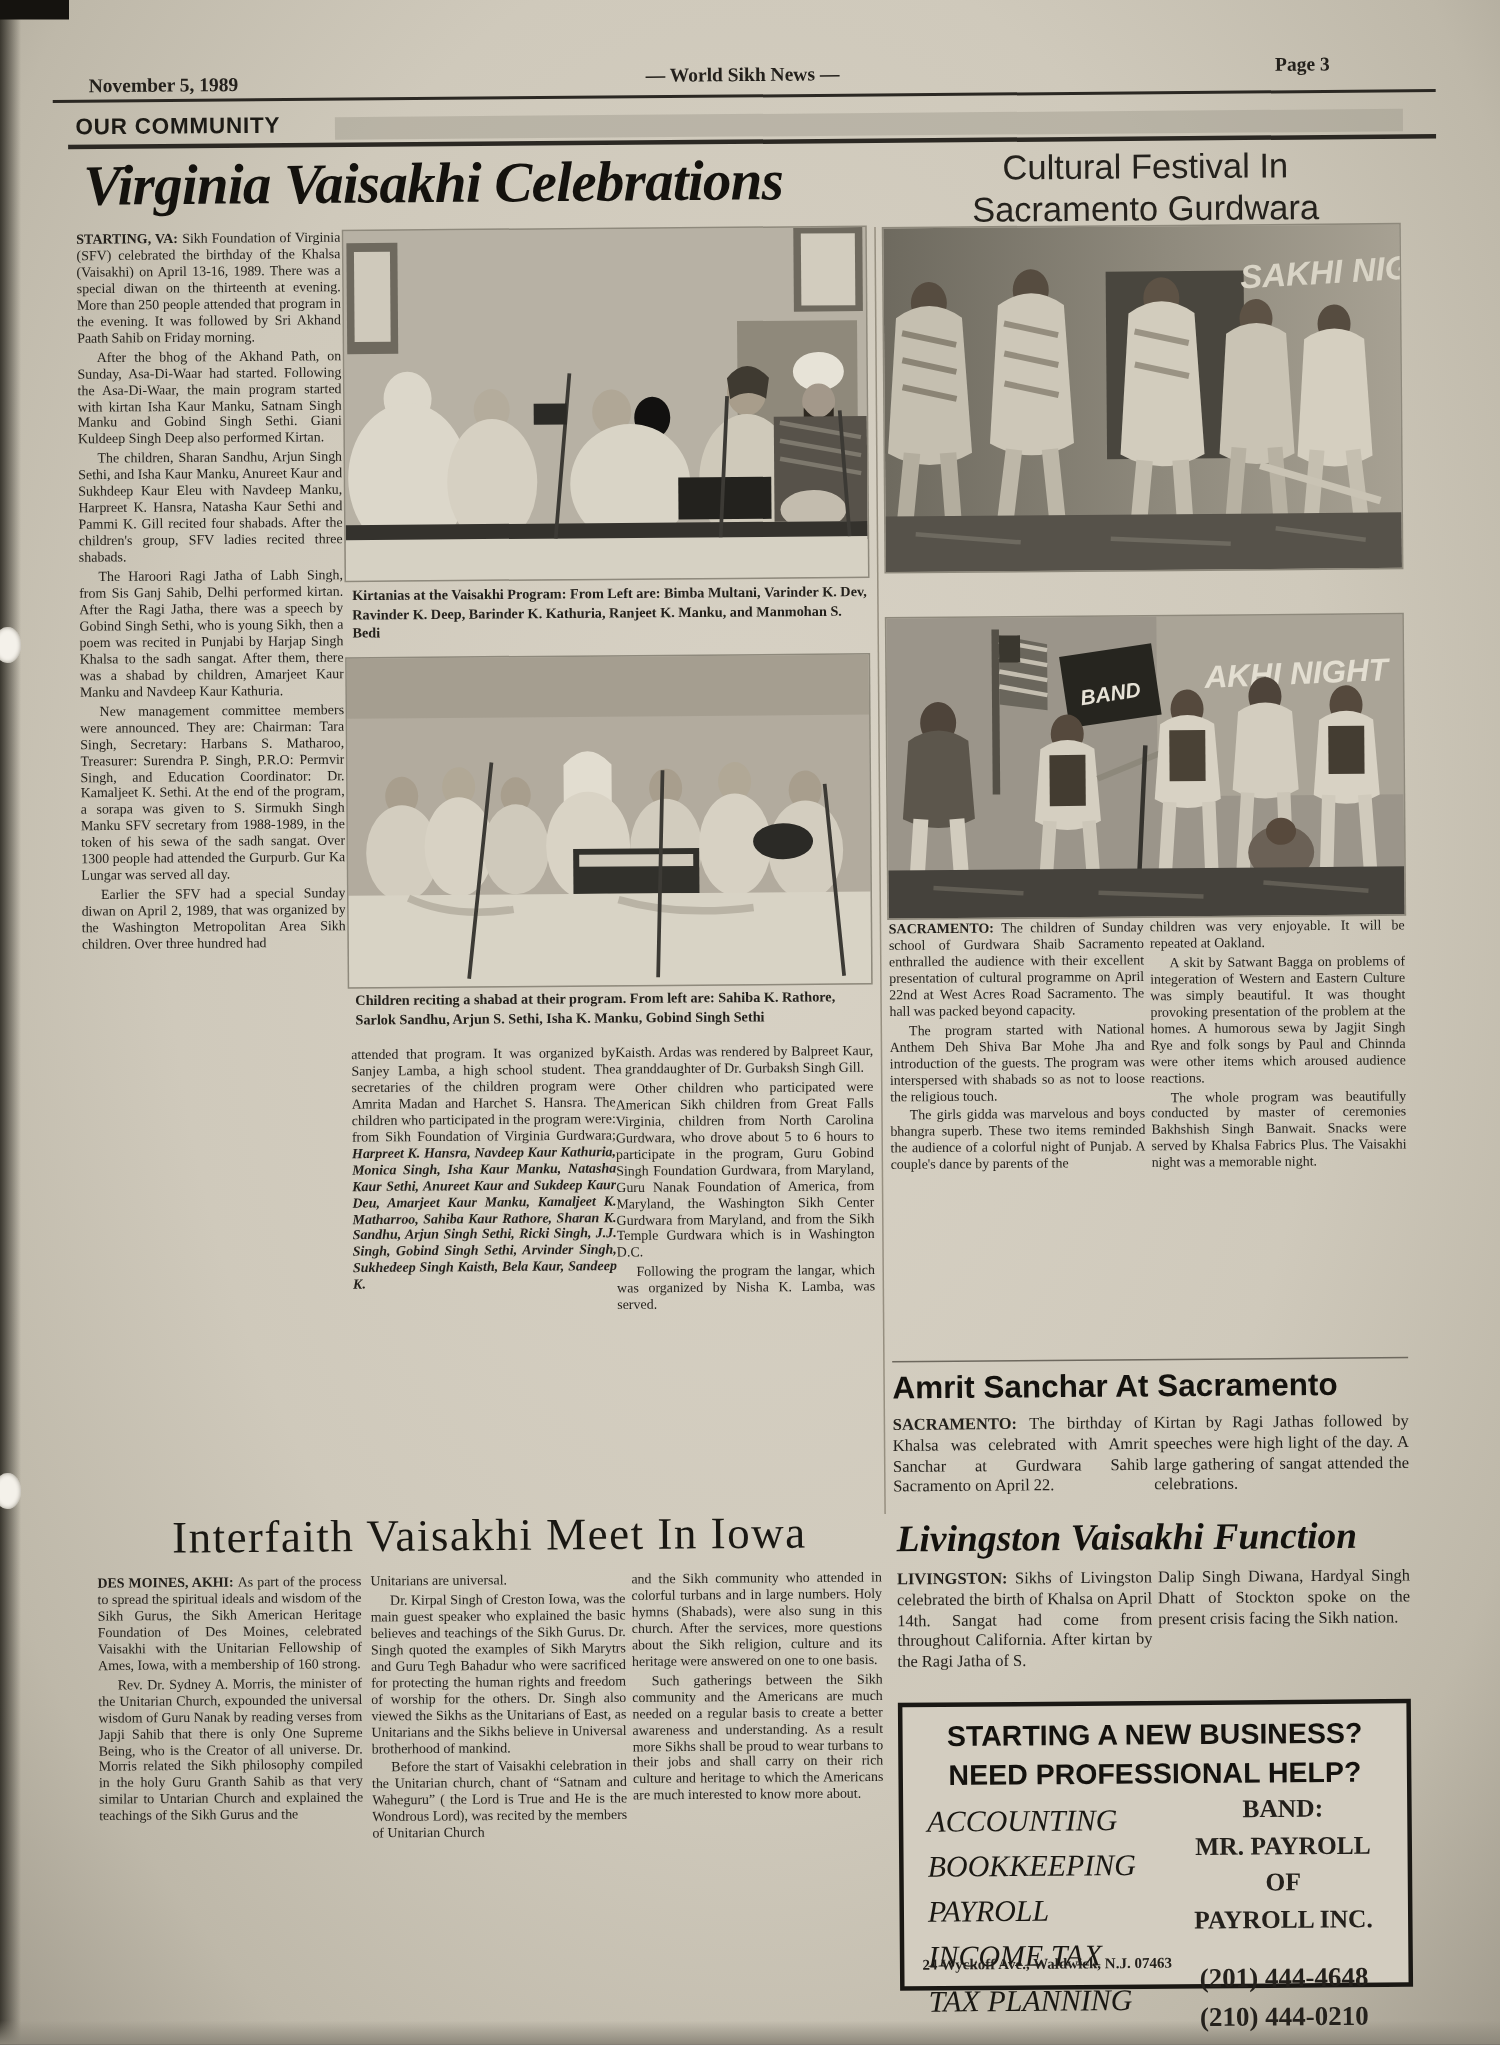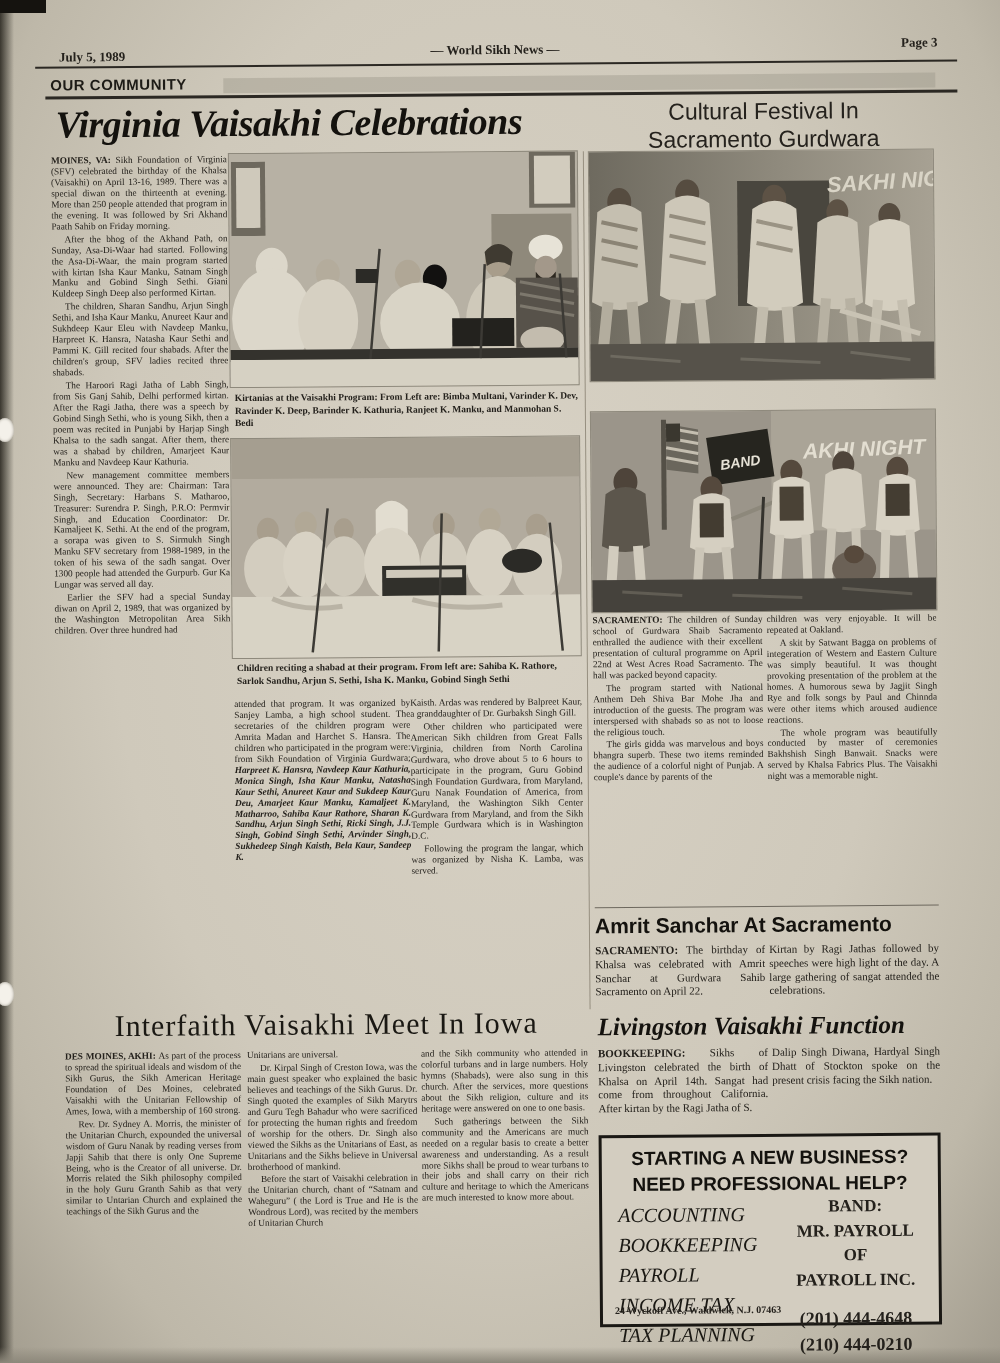--- a/index.html
+++ b/index.html
@@ -48,34 +48,34 @@
 
 <div id="sheet">
   <div class="abs edge-l"></div>
   <div class="abs edge-b"></div>
   <div class="abs corner-tl"></div>
   <div class="abs hole" style="top:418px;"></div>
   <div class="abs hole" style="top:982px;"></div>
 
   <div id="tilt">
 
-    <div class="abs hdr" style="left:64px;top:46px;">July 5, 1989</div>
+    <div class="abs hdr" style="left:64px;top:46px;">November 5, 1989</div>
     <div class="abs hdr" style="left:0;top:42px;width:1000px;text-align:center;">— World Sikh News —</div>
-    <div class="abs hdr" style="left:906px;top:38px;text-align:right;">Page 3</div>
+    <div class="abs hdr" style="left:855px;top:38px;text-align:right;">Page 3</div>
     <div class="abs rule" style="left:40px;top:63px;width:922px;height:2px;"></div>
 
     <div class="abs section-label" style="left:55px;top:73px;">OUR COMMUNITY</div>
     <div class="abs smudge" style="left:228px;top:76px;width:712px;height:15px;"></div>
     <div class="abs rule" style="left:50px;top:93px;width:912px;height:3px;"></div>
 
     <div class="abs headline-v" style="left:60px;top:99px;width:530px;">Virginia Vaisakhi Celebrations</div>
     <div class="abs headline-c" style="left:618px;top:100px;width:300px;">Cultural Festival In Sacramento Gurdwara</div>
 
     <div class="abs col" style="left:55px;top:152px;width:176px;height:858px;">
-        <p><b>MOINES, VA: </b>Sikh Foundation of Virginia (SFV) celebrated the birthday of the Khalsa (Vaisakhi) on April 13-16, 1989. There was a special diwan on the thirteenth at evening. More than 250 people attended that program in the evening. It was followed by Sri Akhand Paath Sahib on Friday morning.</p>
+        <p><b>STARTING, VA: </b>Sikh Foundation of Virginia (SFV) celebrated the birthday of the Khalsa (Vaisakhi) on April 13-16, 1989. There was a special diwan on the thirteenth at evening. More than 250 people attended that program in the evening. It was followed by Sri Akhand Paath Sahib on Friday morning.</p>
         <p>After the bhog of the Akhand Path, on Sunday, Asa-Di-Waar had started. Following the Asa-Di-Waar, the main program started with kirtan Isha Kaur Manku, Satnam Singh Manku and Gobind Singh Sethi. Giani Kuldeep Singh Deep also performed Kirtan.</p>
         <p>The children, Sharan Sandhu, Arjun Singh Sethi, and Isha Kaur Manku, Anureet Kaur and Sukhdeep Kaur Eleu with Navdeep Manku, Harpreet K. Hansra, Natasha Kaur Sethi and Pammi K. Gill recited four shabads. After the children's group, SFV ladies recited three shabads.</p>
         <p>The Haroori Ragi Jatha of Labh Singh, from Sis Ganj Sahib, Delhi performed kirtan. After the Ragi Jatha, there was a speech by Gobind Singh Sethi, who is young Sikh, then a poem was recited in Punjabi by Harjap Singh Khalsa to the sadh sangat. After them, there was a shabad by children, Amarjeet Kaur Manku and Navdeep Kaur Kathuria.</p>
         <p>New management committee members were announced. They are: Chairman: Tara Singh, Secretary: Harbans S. Matharoo, Treasurer: Surendra P. Singh, P.R.O: Permvir Singh, and Education Coordinator: Dr. Kamaljeet K. Sethi. At the end of the program, a sorapa was given to S. Sirmukh Singh Manku SFV secretary from 1988-1989, in the token of his sewa of the sadh sangat. Over 1300 people had attended the Gurpurb. Gur Ka Lungar was served all day.</p>
         <p>Earlier the SFV had a special Sunday diwan on April 2, 1989, that was organized by the Washington Metropolitan Area Sikh children. Over three hundred had</p>
       </div>
 
     <div class="abs photo" style="left:233px;top:152px;width:348px;height:233px;">
       <svg width="348" height="233" viewBox="0 0 348 233">
         <rect width="348" height="233" fill="#b7b1a4"></rect>
@@ -238,21 +238,21 @@
     <div class="abs headline-a" style="left:593px;top:915px;width:344px;">Amrit Sanchar At Sacramento</div>
     <div class="abs col col2x" style="left:593px;top:945px;width:170px;height:66px;">
         <p><b>SACRAMENTO: </b>The birthday of Khalsa was celebrated with Amrit Sanchar at Gurdwara Sahib Sacramento on April 22.</p>
       </div>
     <div class="abs col col2x" style="left:767px;top:945px;width:170px;height:66px;">
         <p>Kirtan by Ragi Jathas followed by speeches were high light of the day. A large gathering of sangat attended the celebrations.</p>
       </div>
 
     <div class="abs headline-l" style="left:595px;top:1014px;width:344px;">Livingston Vaisakhi Function</div>
     <div class="abs col col2x" style="left:595px;top:1048px;width:170px;height:84px;">
-        <p><b>BOOKKEEPING: </b>Sikhs of Livingston celebrated the birth of Khalsa on April 14th. Sangat had come from throughout California. After kirtan by the Ragi Jatha of S.</p>
+        <p><b>LIVINGSTON: </b>Sikhs of Livingston celebrated the birth of Khalsa on April 14th. Sangat had come from throughout California. After kirtan by the Ragi Jatha of S.</p>
       </div>
     <div class="abs col col2x" style="left:769px;top:1048px;width:168px;height:84px;">
         <p>Dalip Singh Diwana, Hardyal Singh Dhatt of Stockton spoke on the present crisis facing the Sikh nation.</p>
       </div>
 
     <div class="abs adbox" style="left:595px;top:1136px;width:336px;height:186px;">
       <div class="ad-h" style="margin-top:8px;">STARTING A NEW BUSINESS?</div>
       <div class="ad-h">NEED PROFESSIONAL HELP?</div>
       <div style="position:absolute;left:16px;top:62px;" class="ad-services">
           <div>ACCOUNTING</div>

